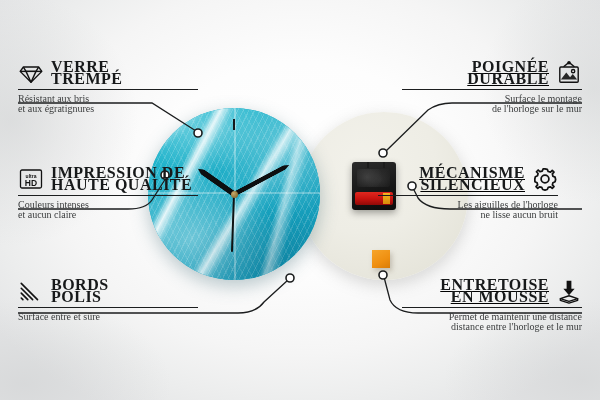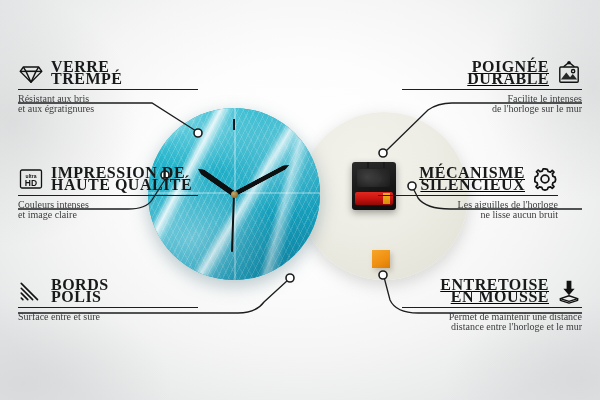--- a/index.html
+++ b/index.html
@@ -334,21 +334,21 @@
           <rect x="2.5" y="4" width="21" height="18" rx="1.5"></rect>
           <text x="13" y="11.5" font-family="Liberation Sans, sans-serif" font-size="5" font-weight="bold" fill="currentColor" stroke="none" text-anchor="middle">ultra</text>
           <text x="13" y="19.5" font-family="Liberation Sans, sans-serif" font-size="8.5" font-weight="bold" fill="currentColor" stroke="none" text-anchor="middle">HD</text>
         </svg>
       </span>
       <span class="c-title">IMPRESSION DE
 HAUTE QUALITÉ</span>
     </div>
     <div class="c-rule"></div>
     <div class="c-desc">Couleurs intenses
-et image claire</div>
+et aucun claire</div>
   </div>
 
   <div class="callout callout-left" style="left:18px; top:278px;">
     <div class="c-head">
       <span class="c-icon">
         <svg viewBox="0 0 24 24" fill="none" stroke="currentColor" stroke-width="1.5" stroke-linecap="round">
           <path d="M3 5 L18 20"></path>
           <path d="M3 9.5 L13.5 20"></path>
           <path d="M3 14 L9 20"></path>
           <path d="M3 18.5 L4.5 20"></path>
@@ -370,21 +370,21 @@
           <path d="M12 2.2 L7 6.2"></path>
           <path d="M12 2.2 L17 6.2"></path>
           <circle cx="12" cy="2.6" r="1"></circle>
           <rect x="3.5" y="6.5" width="17" height="14" rx="1"></rect>
           <path d="M4.5 18 L9.5 11.5 L13 16 L15.5 13 L19.5 18 Z" fill="currentColor" stroke="none" opacity="0.9"></path>
           <circle cx="15.8" cy="10.3" r="1.5"></circle>
         </svg>
       </span>
     </div>
     <div class="c-rule"></div>
-    <div class="c-desc">Facilite le intenses
+    <div class="c-desc">Surface le montage
 de l'horloge sur le mur</div>
   </div>
 
   <div class="callout callout-right" style="left:378px; top:166px;">
     <div class="c-head">
       <span class="c-title">MÉCANISME
 SILENCIEUX</span>
       <span class="c-icon">
         <svg viewBox="0 0 24 24" fill="none" stroke="currentColor" stroke-width="1.6" stroke-linejoin="round">
           <path d="M12 2.6l2.1.5.9 2 2.1.5 1.6-1.5 1.6 1.6-1.5 1.6.5 2.1 2 .9.5 2.1-.5 2.1-2 .9-.5 2.1 1.5 1.6-1.6 1.6-1.6-1.5-2.1.5-.9 2-2.1.5-2.1-.5-.9-2-2.1-.5-1.6 1.5-1.6-1.6 1.5-1.6-.5-2.1-2-.9L2.6 12l.5-2.1 2-.9.5-2.1-1.5-1.6 1.6-1.6 1.6 1.5 2.1-.5.9-2z"></path>

